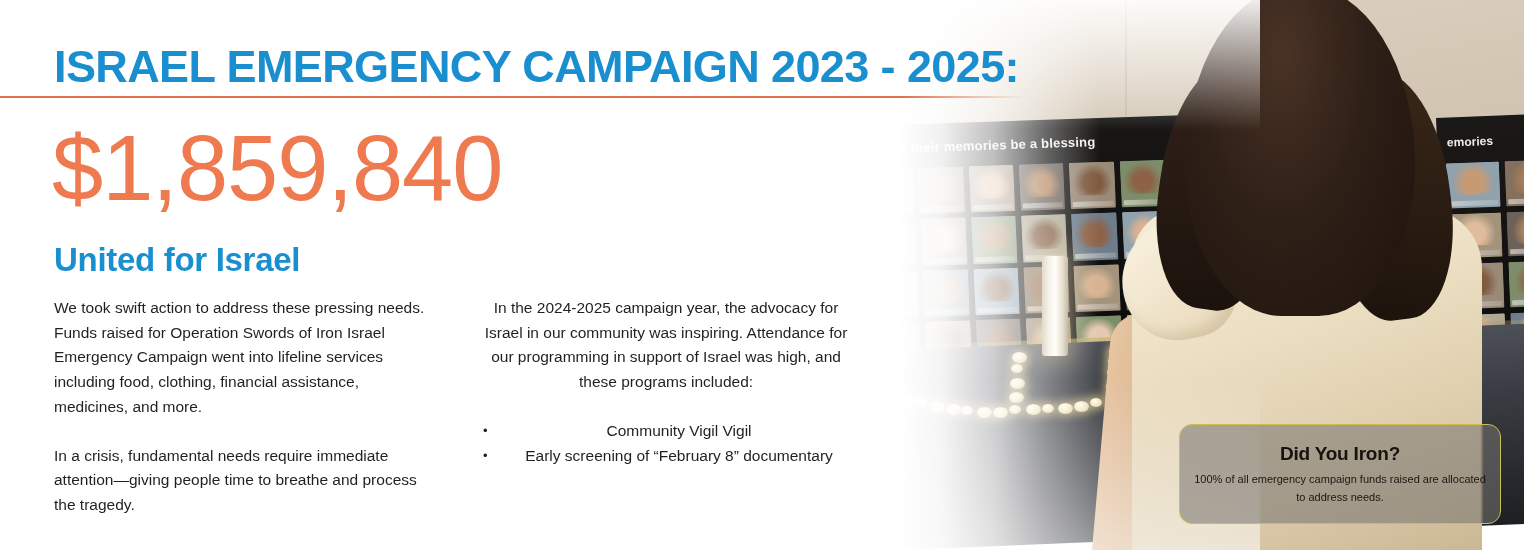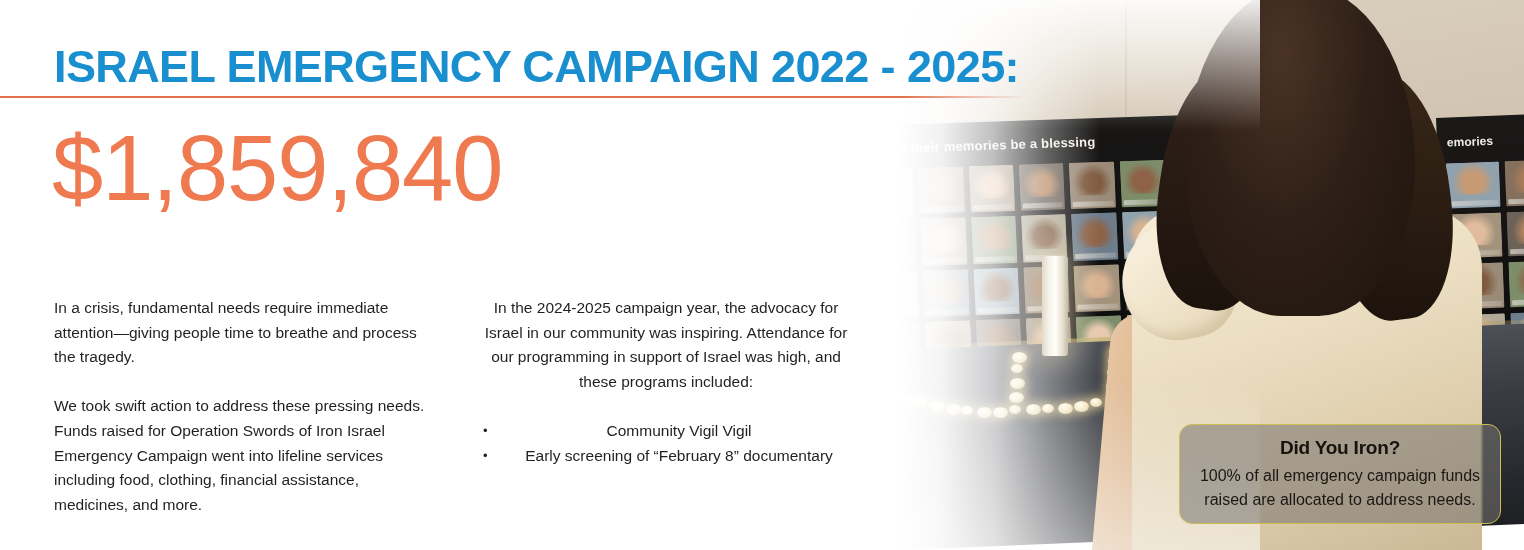--- a/index.html
+++ b/index.html
@@ -124,21 +124,21 @@
   .bullets { list-style:none; margin:0; padding:0; }
   .bullets li { font-size:15.5px; line-height:24.7px; color:#231f20; position:relative; padding-left:26px; }
   .bullets li::before { content:"\2022"; position:absolute; left:5px; top:0; font-size:13px; color:#231f20; }
 
   
   .callout { position:absolute; left:1179px; top:424px; width:322px; height:100px;
              background:rgba(120,116,112,.56); border:1.6px solid #cdbe54; border-radius:13px;
              z-index:8; display:flex; flex-direction:column; align-items:center; justify-content:center;
              padding:6px 14px; text-align:center; backdrop-filter:blur(1px); }
   .callout h3 { font-size:19px; font-weight:bold; color:#16130f; margin:0 0 5px 0; letter-spacing:-.2px; }
-  .callout p { font-size:16px; line-height:24px; color:#1b1713; margin:0; }
+  .callout p { font-size:11px; line-height:18px; color:#1b1713; margin:0; }
 </style>
 </head>
 <body>
 
 <div class="page">
 
   <div class="photo-wrap">
     <div class="photo">
 
       <div class="wall"></div>
@@ -437,28 +437,29 @@
       <div class="hair2"></div>
       <div class="hair3"></div>
       <div class="hair"></div>
 
       <div class="fade-top"></div>
       <div class="fade-bottom"></div>
       <div class="fade-left"></div>
     </div>
   </div>
 
-  <h1 class="headline">ISRAEL EMERGENCY CAMPAIGN 2022 - 2025:</h1>
+  <h1 class="headline">ISRAEL EMERGENCY CAMPAIGN 2023 - 2025:</h1>
   <div class="rule"></div>
   <div class="amount">$1,859,840</div>
+  <h2 class="subhead">United for Israel</h2>
 
   <div class="cols">
     <div class="col">
+      <p class="body-p">We took swift action to address these pressing needs. Funds raised for Operation Swords of Iron Israel Emergency Campaign went into lifeline services including food, clothing, financial assistance, medicines, and more.</p>
       <p class="body-p">In a crisis, fundamental needs require immediate attention—giving people time to breathe and process the tragedy.</p>
-      <p class="body-p">We took swift action to address these pressing needs. Funds raised for Operation Swords of Iron Israel Emergency Campaign went into lifeline services including food, clothing, financial assistance, medicines, and more.</p>
     </div>
     <div class="col right">
       <p class="body-p">In the 2024-2025 campaign year, the advocacy for Israel in our community was inspiring. Attendance for our programming in support of Israel was high, and these programs included:</p>
       <ul class="bullets" id="bullet-list">
           <li>Community Vigil Vigil</li>
           <li>Early screening of “February 8” documentary</li>
         </ul>
     </div>
   </div>
 

